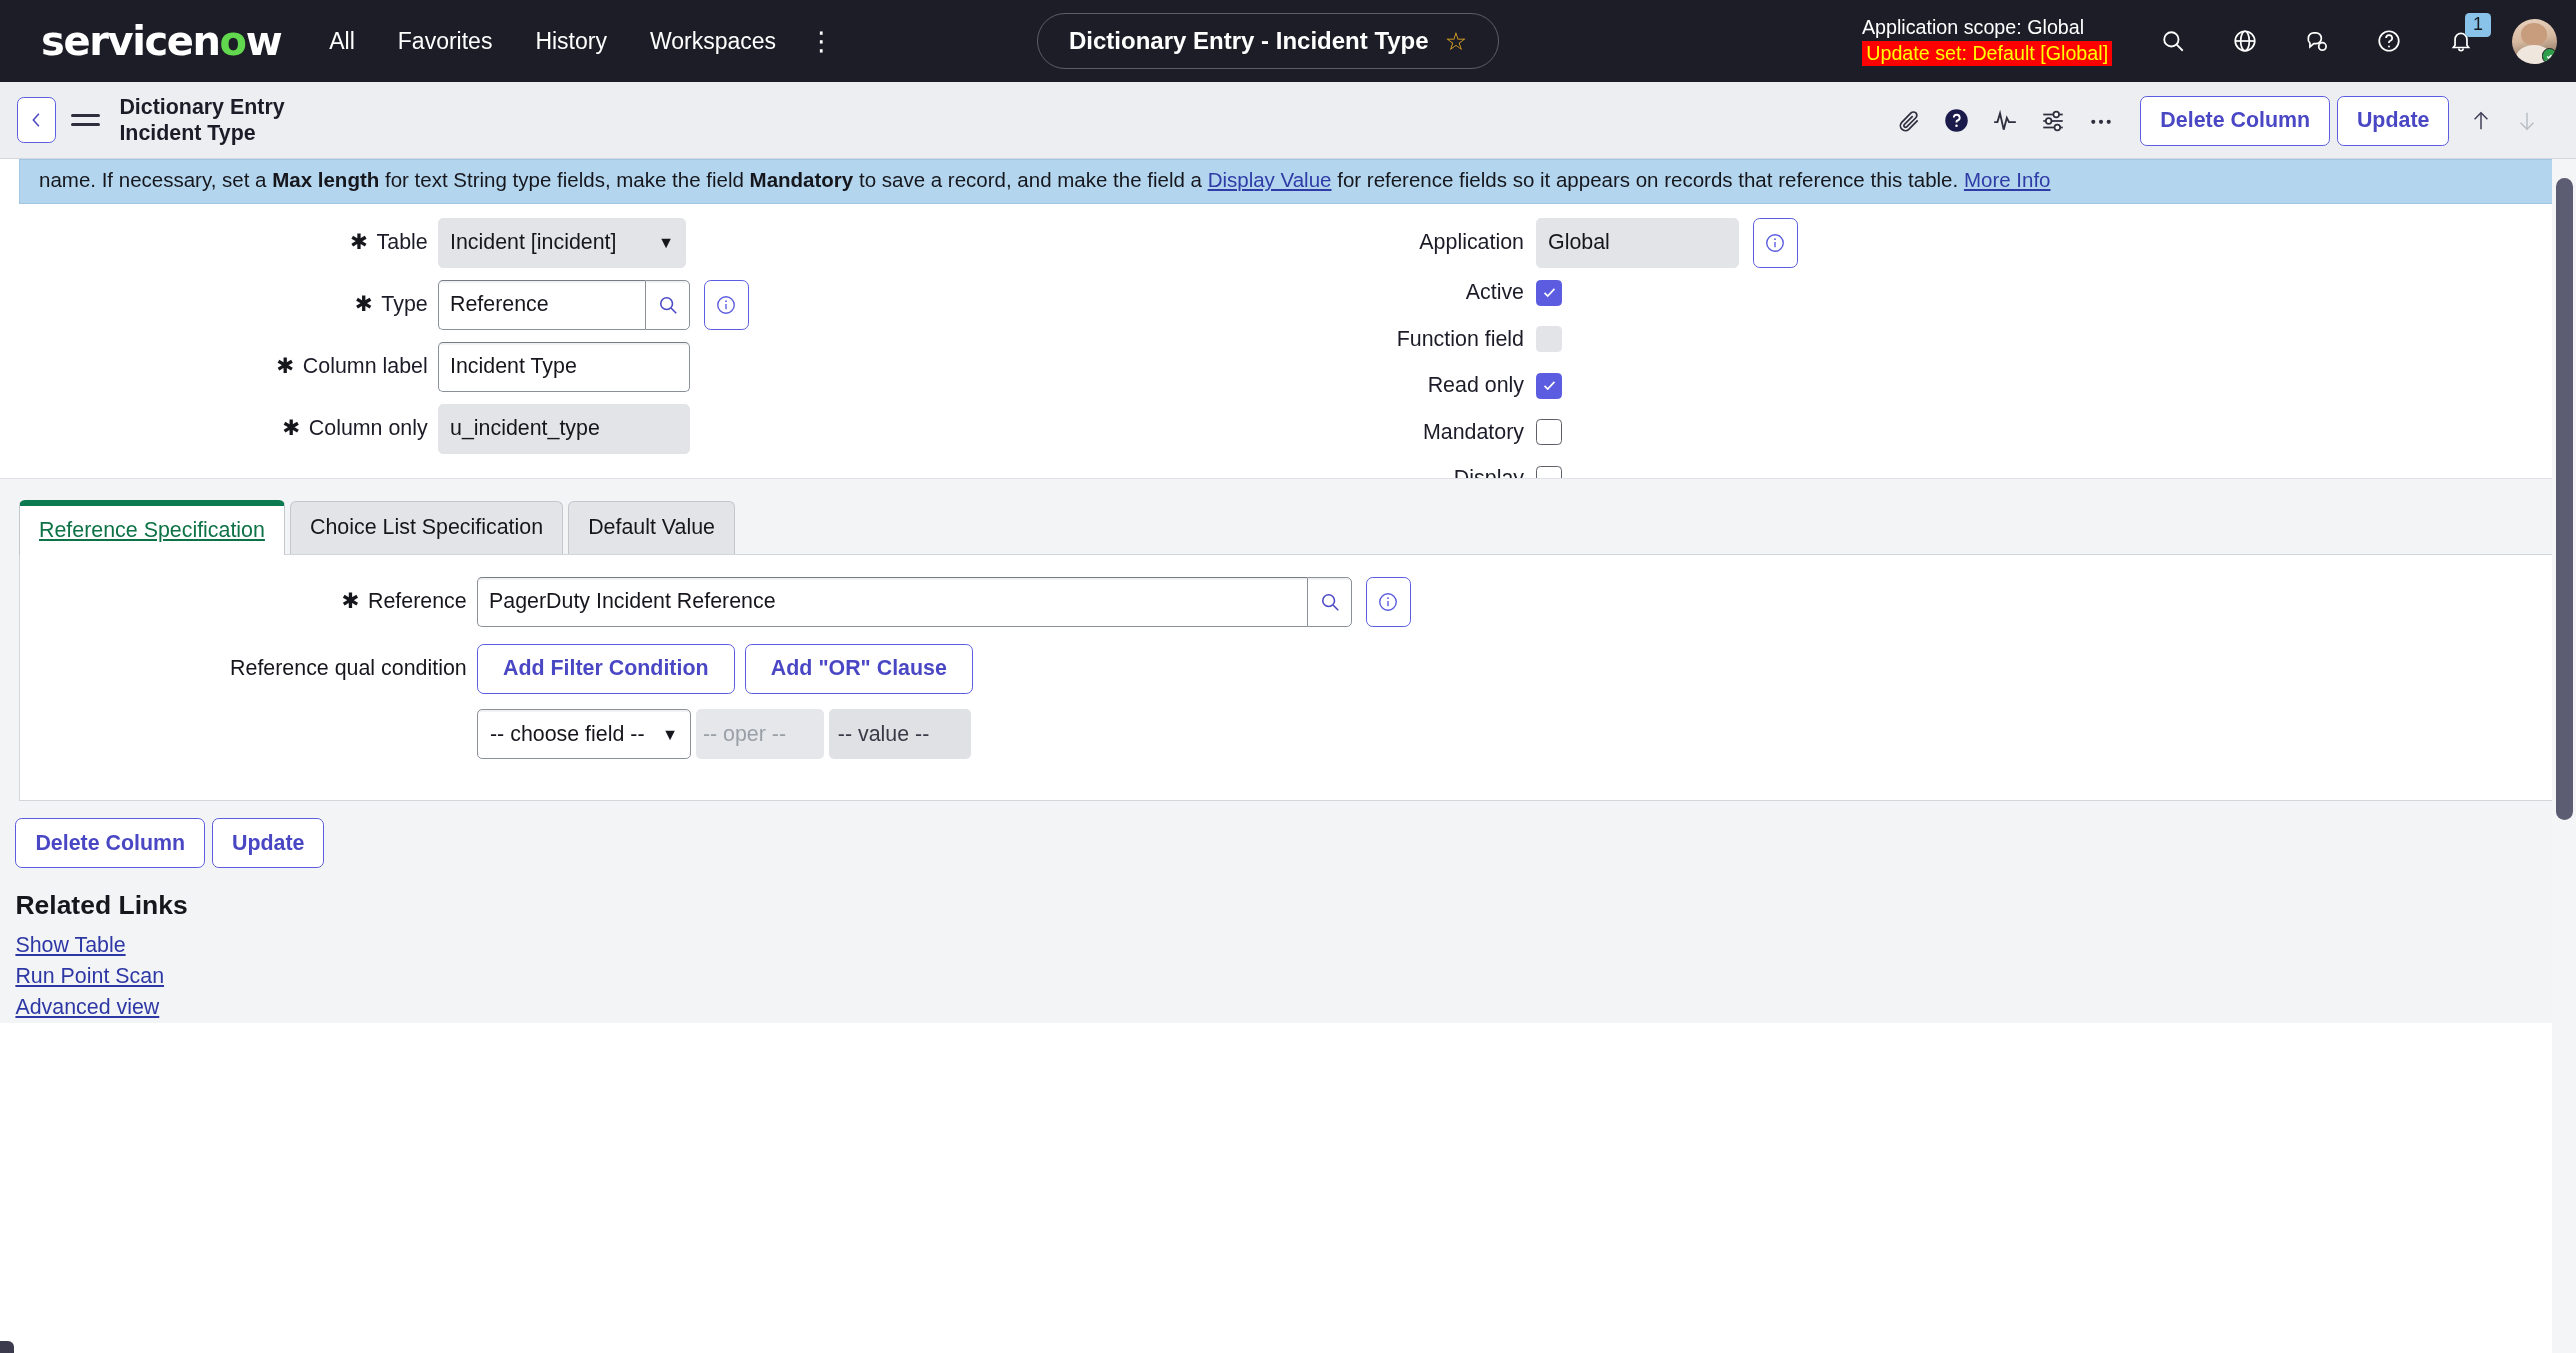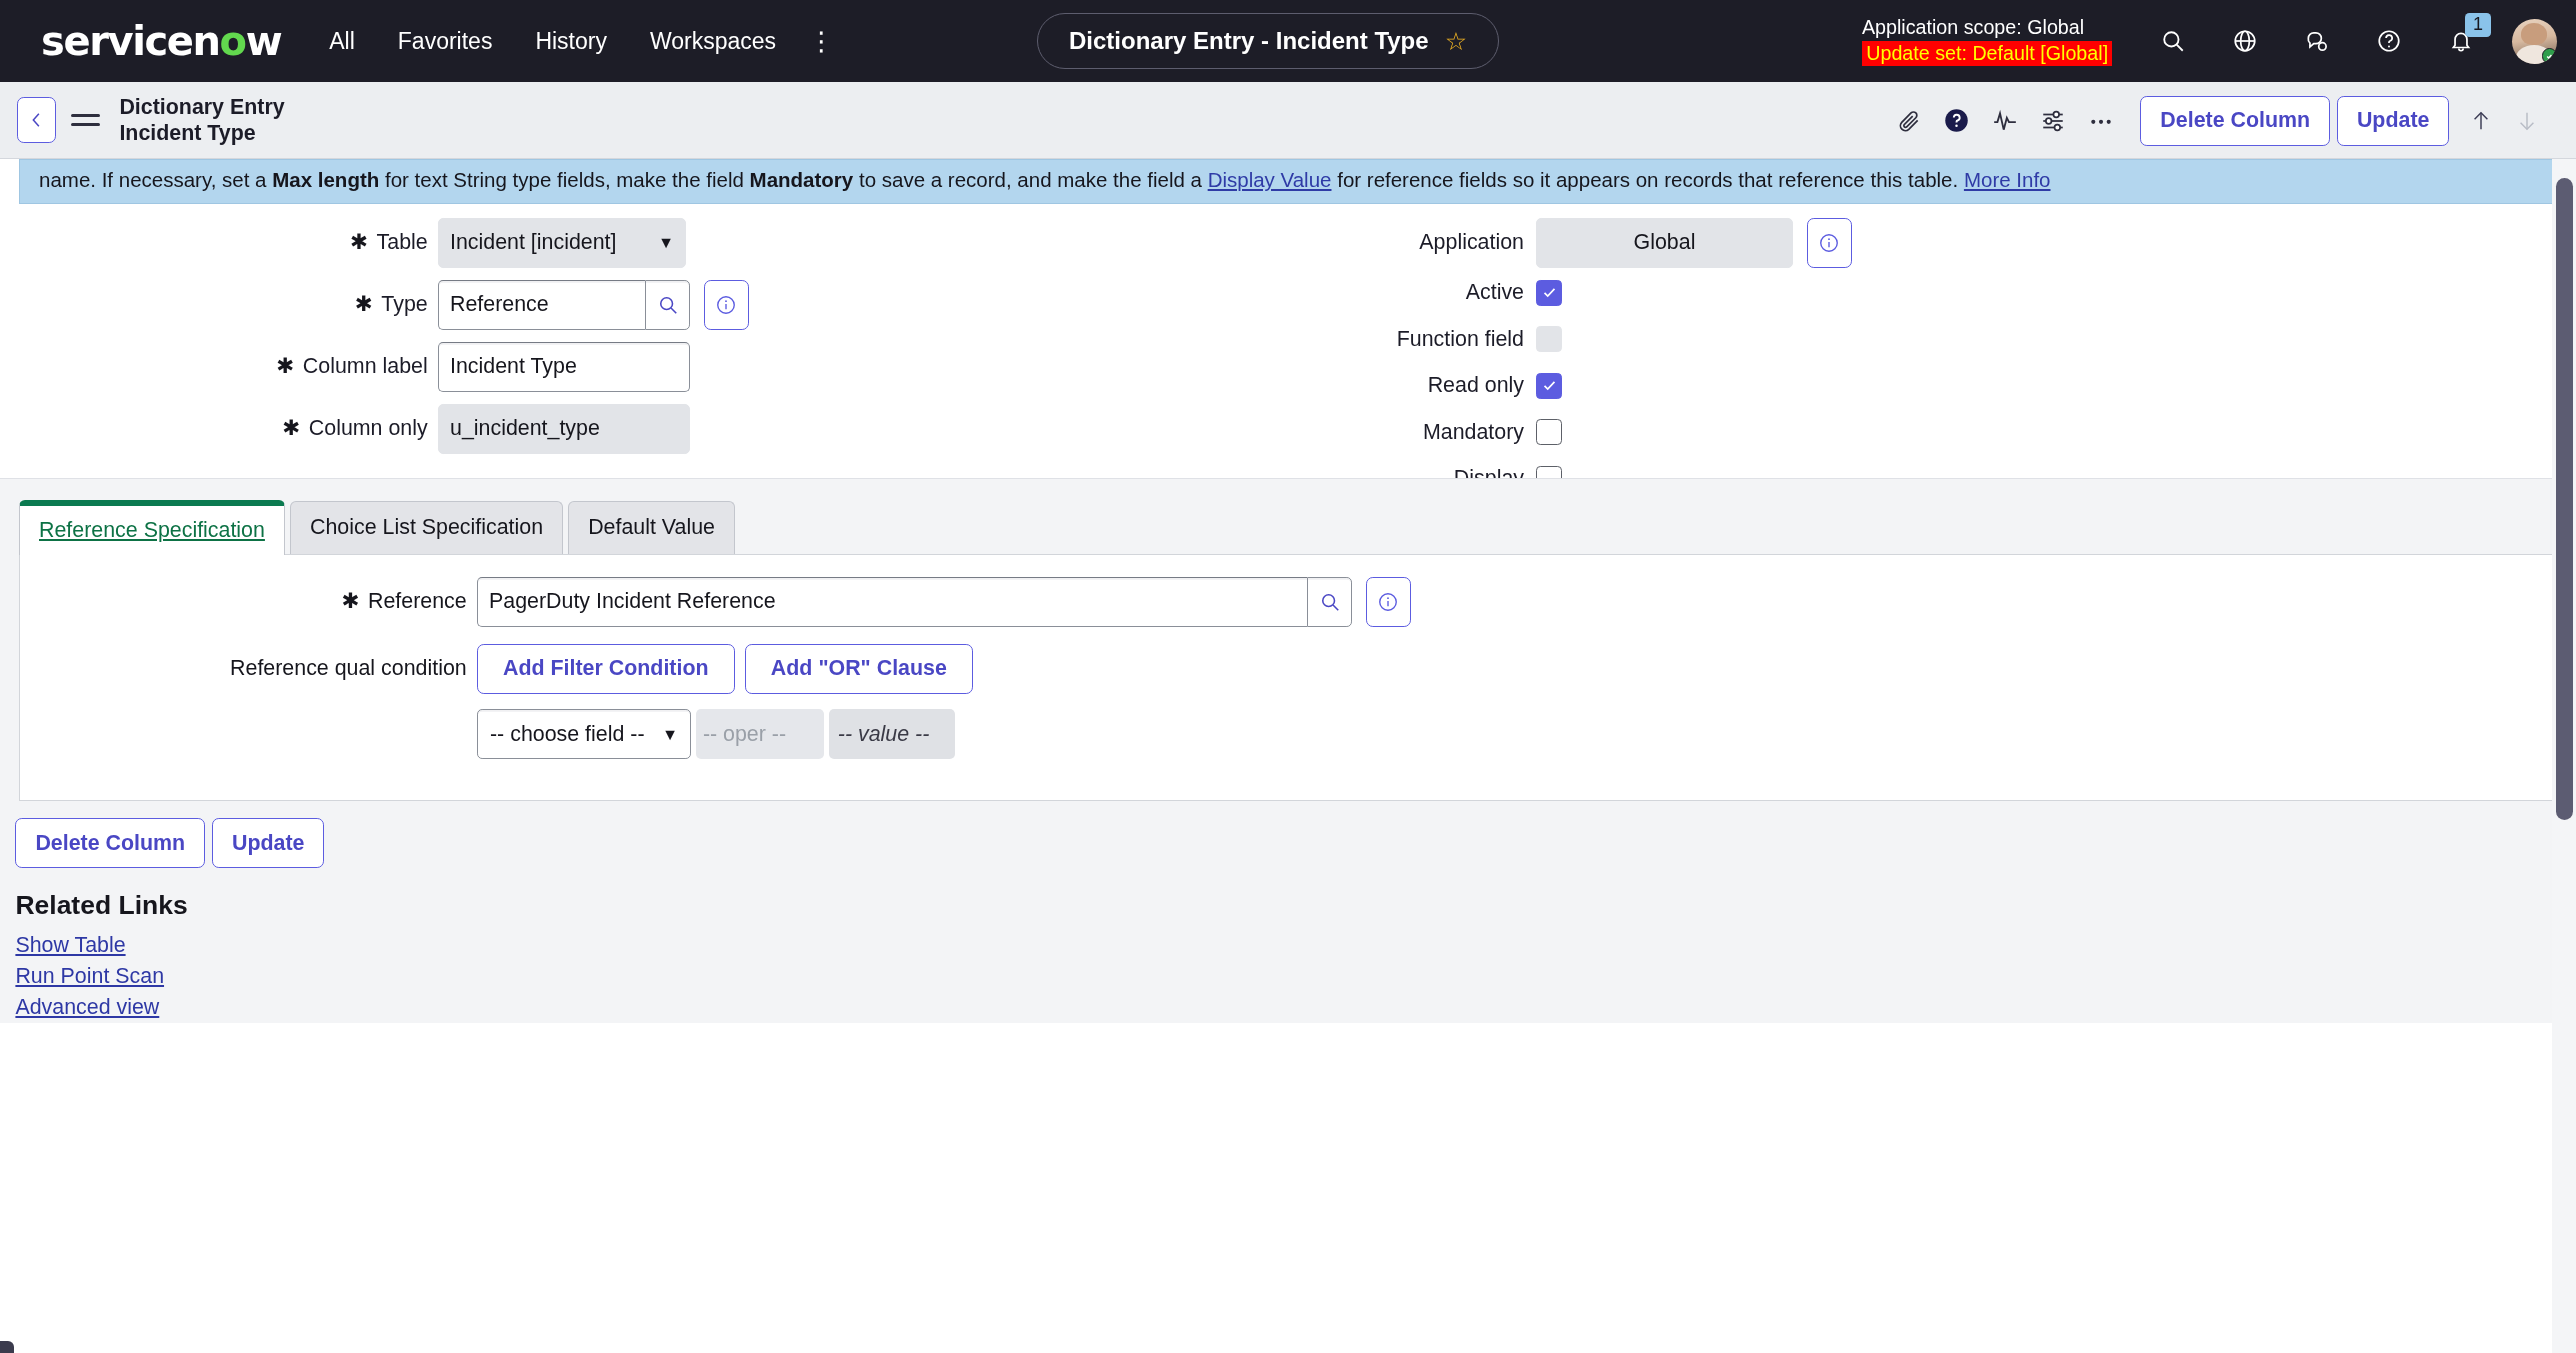--- a/index.html
+++ b/index.html
@@ -383,28 +383,27 @@
   .cond-oper {
     width: 128px; height: 50px;
     background: #e5e7eb;
     border-radius: 5.1px;
     font-size: 21.4px; color: #9aa0a8;
     display:flex;align-items:center;
     padding: 0 6.8px;
     margin-left: 5.1px;
   }
   .cond-value {
-    width: 126px; height: 50px;
+    width: 142px; height: 50px;
     background: #dfe1e5;
     border-radius: 5.1px;
     font-size: 21.4px; color: #3a3a46;
     display:flex;align-items:center;
     padding: 0 8.6px;
     margin-left: 5.1px;
-    font-style: italic;
   }
 
   
   .footer {
     background: #f3f4f6;
     padding: 17px 15.4px 0;
   }
   .footer-btns { display:flex; margin-bottom: 22px; }
   .rl-title {
     font-size: 26.5px;
@@ -647,21 +646,21 @@
         </div>
         <div class="inp readonly" style="width:252px;">
           <span>u_incident_type</span>
         </div>
       </div>
     </div>
 
     <div class="col right">
       <div class="frow">
         <div class="flabel">Application</div>
-        <div class="inp readonly" style="width:257px;justify-content:center;">
+        <div class="inp readonly" style="width:203px;">
           <span>Global</span>
         </div>
         <div class="info-sq">
           <svg width="22" height="22" viewBox="0 0 24 24" fill="none" stroke="#5c5ce0" stroke-width="1.5">
               <circle cx="12" cy="12" r="9"></circle>
               <line x1="12" y1="11" x2="12" y2="16.5"></line>
               <circle cx="12" cy="7.8" r="1" fill="#5c5ce0" stroke="none"></circle>
             </svg>
         </div>
       </div>

